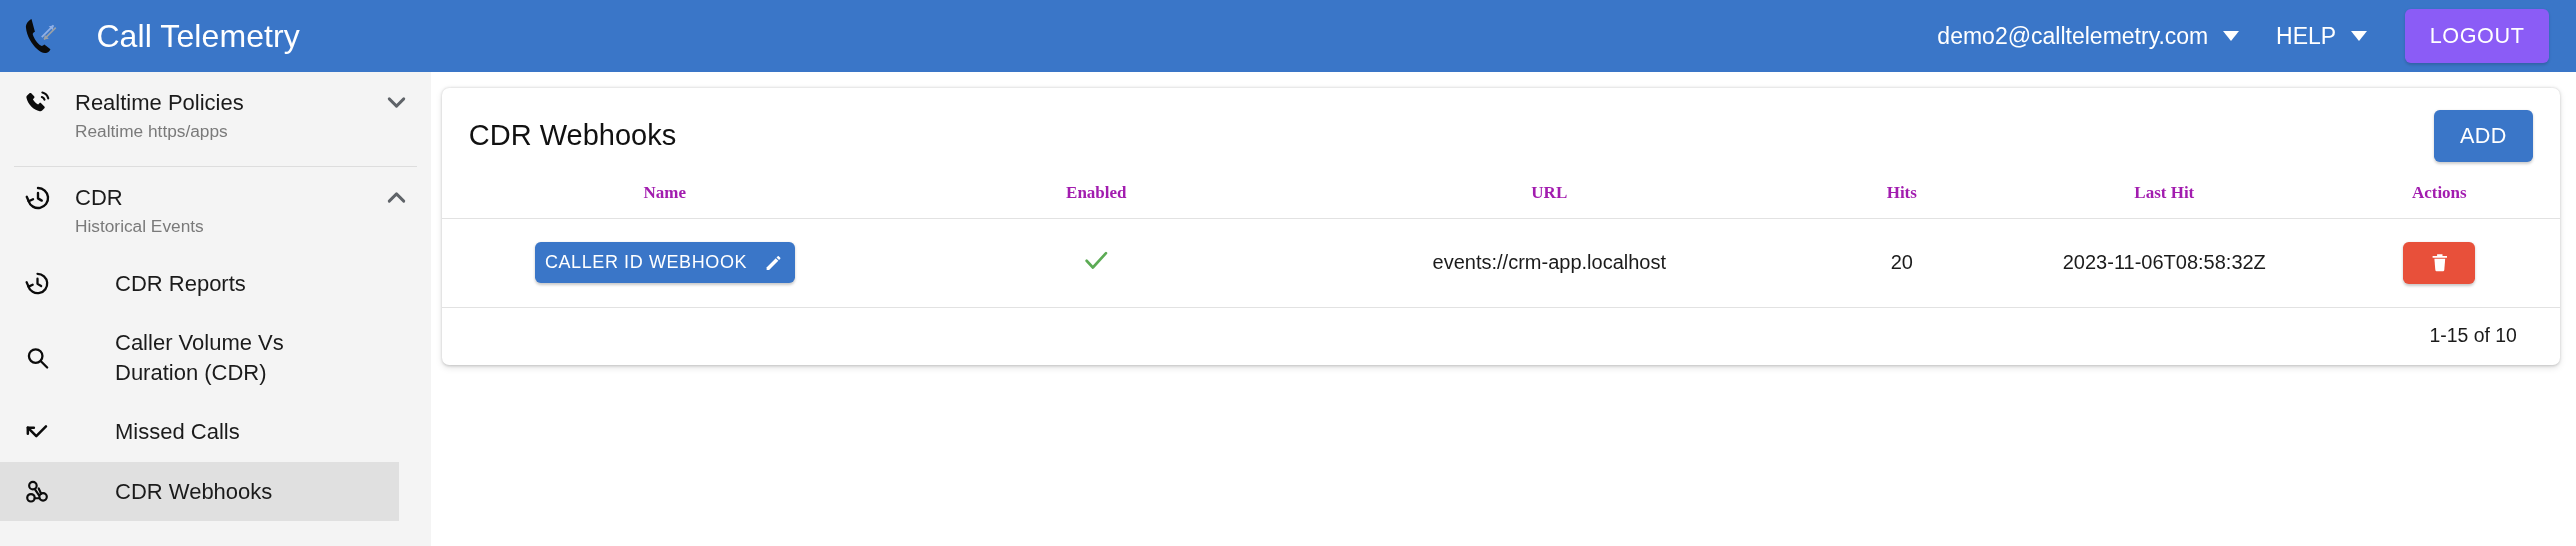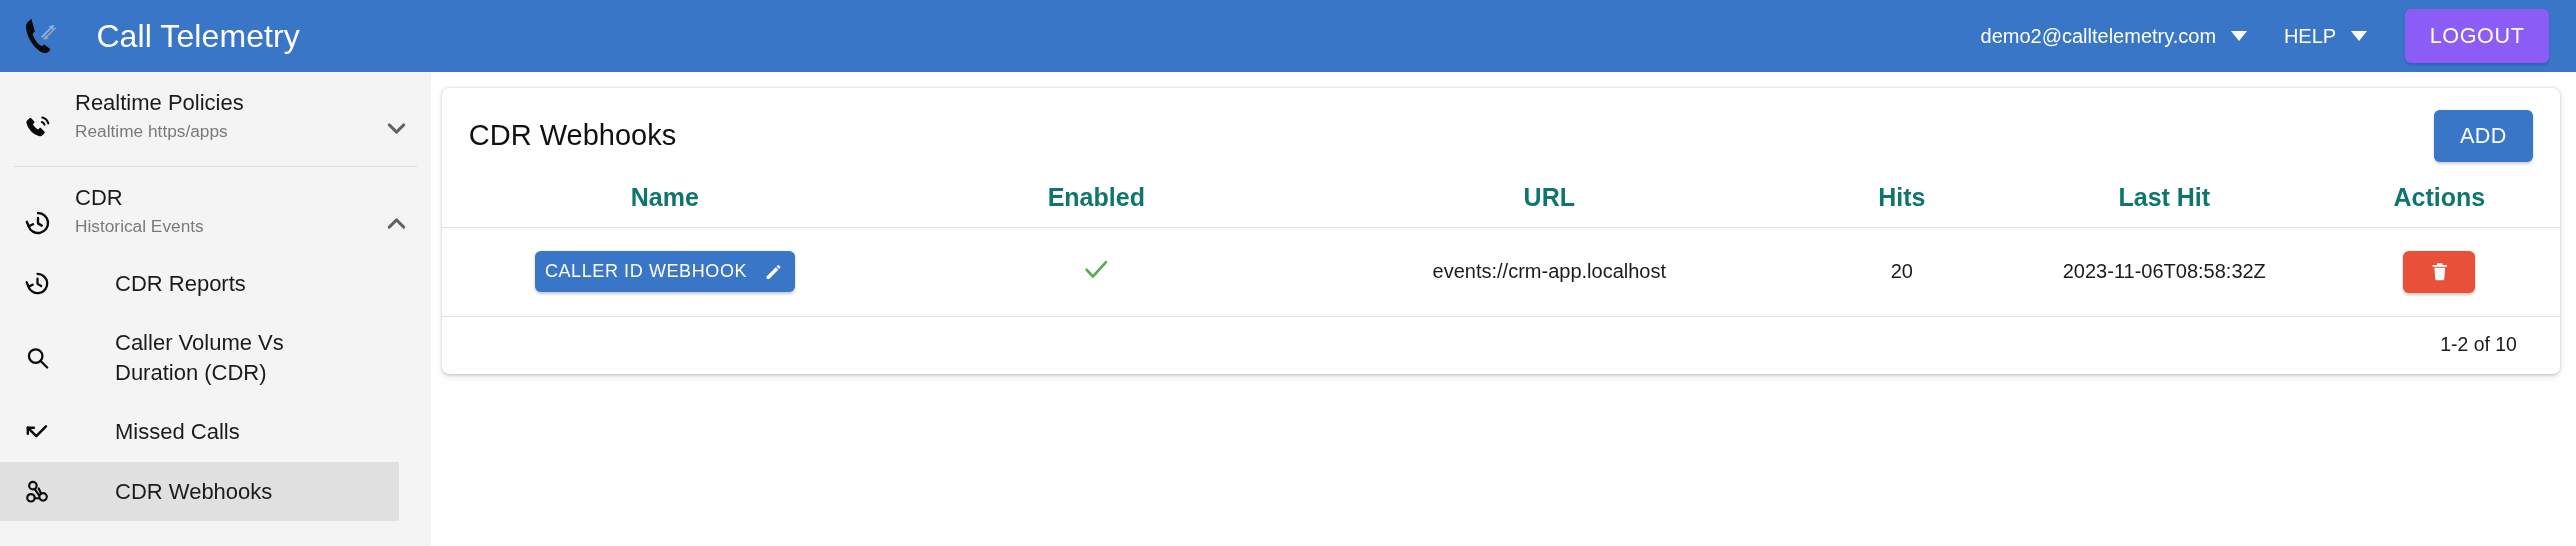--- a/index.html
+++ b/index.html
@@ -41,21 +41,21 @@
   .topbar-right {
     display: flex;
     align-items: center;
     gap: 0px;
   }
   .account-menu, .help-menu {
     display: flex;
     align-items: center;
     gap: 14.4px;
     color: #ffffff;
-    font-size: 20px;
+    font-size: 23px;
     padding: 7.2px 18.7px;
     white-space: nowrap;
     cursor: pointer;
   }
   .caret-down {
     width: 0; height: 0;
     border-left: 8.6px solid transparent;
     border-right: 8.6px solid transparent;
     border-top: 10px solid #ffffff;
     display: inline-block;
@@ -79,21 +79,21 @@
   .sidebar {
     position: absolute;
     top: 72px; left: 0;
     width: 431px;
     height: 475px;
     background: #f4f4f4;
     overflow: hidden;
   }
   .nav-group {
     display: flex;
-    align-items: flex-end;
+    align-items: flex-start;
     padding: 16px 20px 16px 0;
     cursor: pointer;
     position: relative;
   }
   .nav-group .nav-icon {
     width: 75px;
     min-width: 75px;
     display: flex;
     align-items: center;
     justify-content: center;
@@ -179,26 +179,27 @@
     font-family: "Liberation Sans", sans-serif;
     box-shadow: 0 1.4px 2.9px rgba(0,0,0,0.2);
   }
 
   table.wh-table {
     width: 100%;
     border-collapse: collapse;
     table-layout: fixed;
   }
   table.wh-table th {
-    font-size: 25px;
+    font-size: 17px;
     font-weight: 700;
-    color: #0f766e;
+    color: #a21caf;
     text-align: center;
     padding: 4.3px 0 14.4px 0;
     border-bottom: 0.7px solid #e2e2e2;
+    font-family: Liberation Serif, serif;
   }
   table.wh-table td {
     text-align: center;
     font-size: 20px;
     color: #1b1b1b;
     padding: 23px 0;
     border-bottom: 0.7px solid #e2e2e2;
     vertical-align: middle;
   }
   .col-name   { width: 446px; }
@@ -428,18 +429,18 @@
                   <path d="M6 8h12l-1 12.2c-.1 1-.9 1.8-1.9 1.8H8.9c-1 0-1.8-.8-1.9-1.8L6 8z" fill="#ffffff"></path>
                 </svg>
               </span>
             </button>
           </td>
         </tr>
       </tbody>
     </table>
 
     <div class="card-foot">
-      <span class="pager-text">1-2 of 10</span>
+      <span class="pager-text">1-15 of 10</span>
     </div>
 
   </div>
 </div>
 
 
 </body></html>

